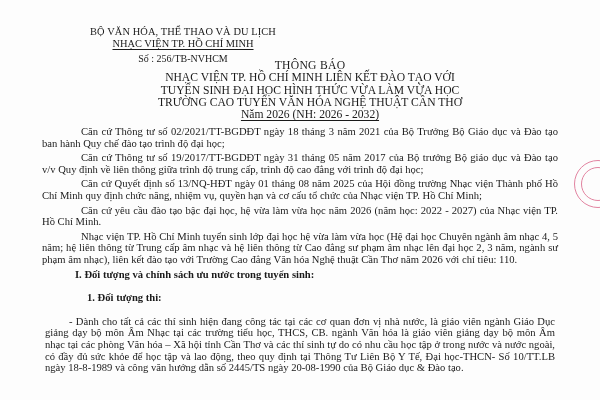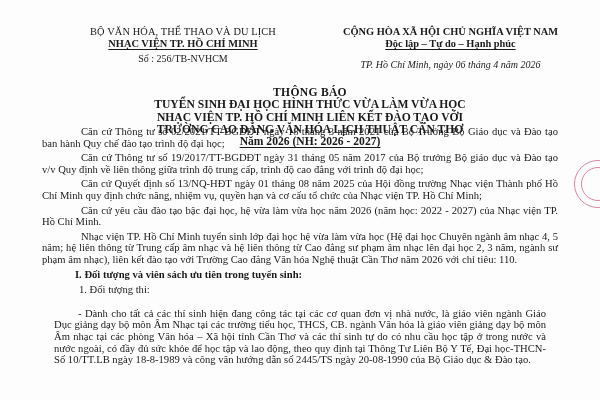--- a/index.html
+++ b/index.html
@@ -4,67 +4,62 @@
 <style>
   html, body { margin:0; padding:0; }
   body {
     width:600px; height:400px; overflow:hidden; background:#fdfdfd;
     font-family:"Liberation Serif","DejaVu Serif",serif; color:#1a1a1a;
     position:relative;
   }
   .page { position:absolute; left:0; top:0; width:600px; height:400px; }
   .hdr-left { position:absolute; left:58px; top:26px; width:250px; text-align:center; font-size:10.4px; line-height:12px; }
   .hdr-left .org1 { letter-spacing:0.1px; }
-  .hdr-left .org2 { font-weight:bold; }
+  .hdr-left .org2 { font-weight:normal; }
   .hdr-left .org2 .ul { text-decoration:underline; text-underline-offset:2px; }
   .hdr-left .num { margin-top:3px; font-size:10px; }
   .hdr-right { position:absolute; left:308px; top:26px; width:285px; text-align:center; font-size:10.4px; line-height:12px; }
   .hdr-right .c1 { font-weight:bold; }
   .hdr-right .c2 { font-weight:bold; text-decoration:underline; text-underline-offset:2px; }
   .hdr-right .date { margin-top:9px; font-style:italic; font-size:10px; }
-  .title-block { position:absolute; left:60px; top:87px; width:500px; text-align:center; font-weight:bold; font-size:11.6px; line-height:12.3px; }
+  .title-block { position:absolute; left:60px; top:60px; width:500px; text-align:center; font-weight:normal; font-size:11.6px; line-height:12.3px; }
   .title-block .t0 { letter-spacing:0.3px; }
   .title-block .t4 { text-decoration:underline; text-underline-offset:2px; }
   .body { position:absolute; left:42px; top:126px; width:516px; font-size:10.6px; line-height:11.6px; text-align:justify; }
   .body p { margin:0 0 3px 0; text-indent:39px; }
   .body p.sec { text-indent:33px; font-weight:bold; margin:2px 0 0 0; }
-  .body p.sub { text-indent:33px; font-weight:normal; margin:4px; }
-  .body p.dash { text-indent:24px; margin:12px; }
+  .body p.sub { text-indent:33px; font-weight:bold; margin:12px; }
+  .body p.dash { text-indent:24px; margin:3px; }
   .stamp { position:absolute; left:574px; top:160px; width:46px; height:46px; border:1.5px solid #d85a80; border-radius:50%; opacity:0.75; }
   .stamp::after { content:""; position:absolute; left:6px; top:6px; width:32px; height:32px; border:1px solid #d85a80; border-radius:50%; }
 </style>
 </head>
 <body>
 
 <div class="page">
   <div class="hdr-left">
     <div class="org1">BỘ VĂN HÓA, THỂ THAO VÀ DU LỊCH</div>
     <div class="org2"><span class="ul">NHẠC VIỆN TP. HỒ CHÍ MINH</span></div>
     <div class="num">Số : 256/TB-NVHCM</div>
   </div>
 
-  <div class="hdr-right">
-    <div class="c1">CỘNG HÒA XÃ HỘI CHỦ NGHĨA VIỆT NAM</div>
-    <div class="c2">Độc lập – Tự do – Hạnh phúc</div>
-    <div class="date">TP. Hồ Chí Minh, ngày 06 tháng 4 năm 2026</div>
-  </div>
 
   <div class="title-block">
     <div class="t0">THÔNG BÁO</div>
+    <div>NHẠC VIỆN TP. HỒ CHÍ MINH LIÊN KẾT ĐÀO TẠO VỚI</div>
     <div>TUYỂN SINH ĐẠI HỌC HÌNH THỨC VỪA LÀM VỪA HỌC</div>
-    <div>NHẠC VIỆN TP. HỒ CHÍ MINH LIÊN KẾT ĐÀO TẠO VỚI</div>
-    <div>TRƯỜNG CAO ĐẲNG VĂN HÓA LỊCH THUẬT CẦN THƠ</div>
-    <div class="t4">Năm 2026 (NH: 2026 - 2027)</div>
+    <div>TRƯỜNG CAO TUYỂN VĂN HÓA NGHỆ THUẬT CẦN THƠ</div>
+    <div class="t4">Năm 2026 (NH: 2026 - 2032)</div>
   </div>
 
   <div class="body">
     <p>Căn cứ Thông tư số 02/2021/TT-BGDĐT ngày 18 tháng 3 năm 2021 của Bộ Trưởng Bộ Giáo dục và Đào tạo ban hành Quy chế đào tạo trình độ đại học;</p>
     <p>Căn cứ Thông tư số 19/2017/TT-BGDĐT ngày 31 tháng 05 năm 2017 của Bộ trưởng Bộ giáo dục và Đào tạo v/v Quy định về liên thông giữa trình độ trung cấp, trình độ cao đẳng với trình độ đại học;</p>
     <p>Căn cứ Quyết định số 13/NQ-HĐT ngày 01 tháng 08 năm 2025 của Hội đồng trường Nhạc viện Thành phố Hồ Chí Minh quy định chức năng, nhiệm vụ, quyền hạn và cơ cấu tổ chức của Nhạc viện TP. Hồ Chí Minh;</p>
     <p>Căn cứ yêu cầu đào tạo bậc đại học, hệ vừa làm vừa học năm 2026 (năm học: 2022 - 2027) của Nhạc viện TP. Hồ Chí Minh.</p>
     <p>Nhạc viện TP. Hồ Chí Minh tuyển sinh lớp đại học hệ vừa làm vừa học (Hệ đại học Chuyên ngành âm nhạc 4, 5 năm; hệ liên thông từ Trung cấp âm nhạc và hệ liên thông từ Cao đẳng sư phạm âm nhạc lên đại học 2, 3 năm, ngành sư phạm âm nhạc), liên kết đào tạo với Trường Cao đẳng Văn hóa Nghệ thuật Cần Thơ năm 2026 với chỉ tiêu: 110.</p>
-    <p class="sec">I. Đối tượng và viên sách ưu tiên trong tuyển sinh:</p>
+    <p class="sec">I. Đối tượng và chính sách ưu nước trong tuyển sinh:</p>
     <p class="sub">1. Đối tượng thi:</p>
     <p class="dash">- Dành cho tất cả các thí sinh hiện đang công tác tại các cơ quan đơn vị nhà nước, là giáo viên ngành Giáo Dục giảng dạy bộ môn Âm Nhạc tại các trường tiểu học, THCS, CB. ngành Văn hóa là giáo viên giảng dạy bộ môn Âm nhạc tại các phòng Văn hóa – Xã hội tỉnh Cần Thơ và các thí sinh tự do có nhu cầu học tập ở trong nước và nước ngoài, có đầy đủ sức khỏe để học tập và lao động, theo quy định tại Thông Tư Liên Bộ Y Tế, Đại học-THCN- Số 10/TT.LB ngày 18-8-1989 và công văn hướng dẫn số 2445/TS ngày 20-08-1990 của Bộ Giáo dục &amp; Đào tạo.</p>
   </div>
 
   <div class="stamp"></div>
 </div>
 
 </body></html>

